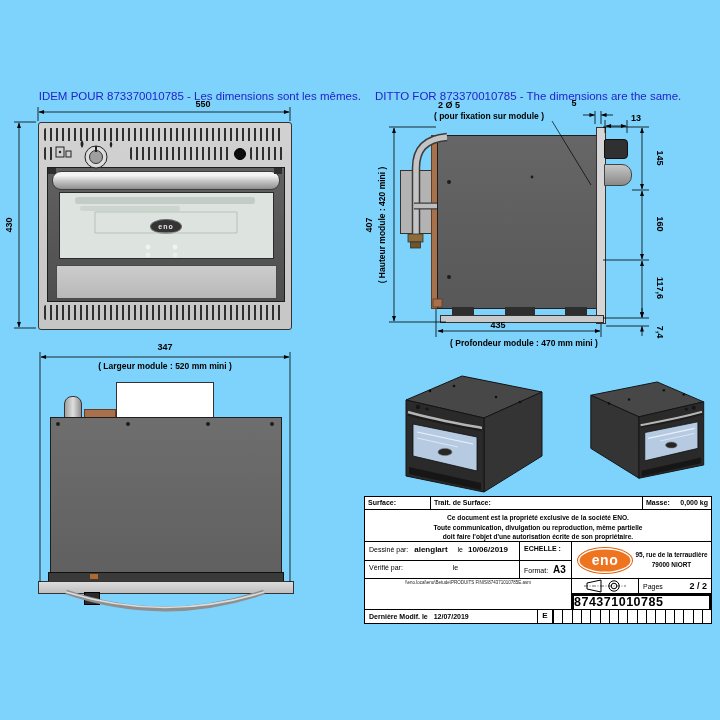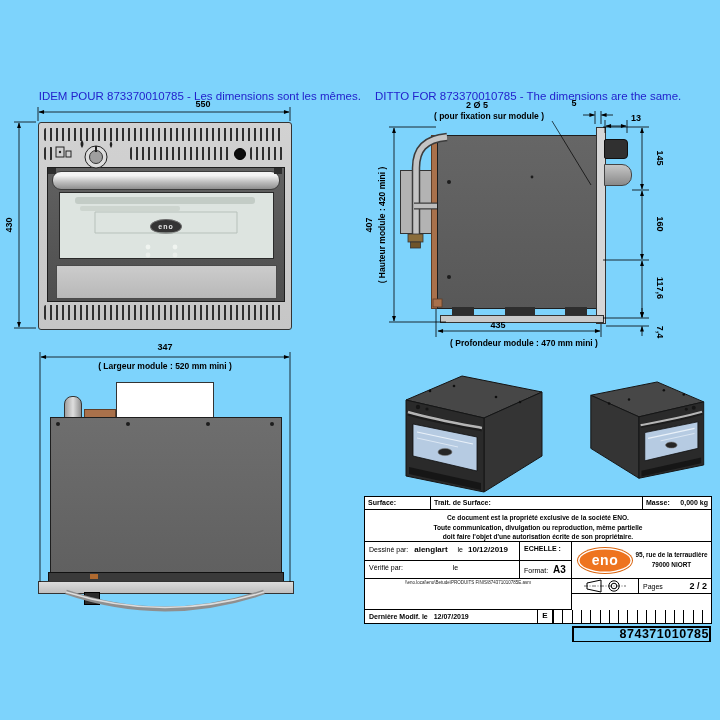--- a/index.html
+++ b/index.html
@@ -80,21 +80,21 @@
   .tb-address{flex:1;text-align:center;font-size:6.4px;font-weight:bold;line-height:10px;}
   .tb-title{left:0;top:82px;width:207px;height:31px;border-right:1px solid #000;border-bottom:1px solid #000;text-align:center;}
   .tb-title .l1{font-size:11px;font-weight:bold;margin-top:2px;}
   .tb-title .l2{font-size:11px;font-weight:bold;}
   .tb-title .path{font-size:4.5px;color:#222;margin-top:1px;}
   .tb-proj{left:207px;top:82px;width:67px;height:15px;border-right:1px solid #000;border-bottom:1px solid #000;
            display:flex;align-items:center;justify-content:center;}
   .tb-pages{left:274px;top:82px;width:72px;height:15px;border-bottom:1px solid #000;padding:2px 4px;display:flex;justify-content:space-between;align-items:center;}
   .tb-pages .pv{font-weight:bold;font-size:9px;}
   .tb-part{left:207px;top:97px;width:139px;height:16px;border:2px solid #000;box-sizing:border-box;
-           border-bottom:1px solid #000;text-align:right;font-weight:bold;font-size:12.5px;line-height:13px;letter-spacing:.5px;margin-top:32px;}
+           border-bottom:1px solid #000;text-align:left;font-weight:bold;font-size:12.5px;line-height:13px;letter-spacing:.5px;}
   .tb-modif{left:0;top:113px;width:173px;height:13px;border-right:1px solid #000;padding:3px 4px;font-weight:bold;}
   .tb-rev{left:173px;top:113px;width:15px;height:13px;border-right:1px solid #000;text-align:center;font-weight:bold;font-size:8px;line-height:12px;}
   .tb-revgrid{left:188px;top:113px;width:158px;height:13px;
               background-image:repeating-linear-gradient(90deg,#000 0,#000 1px,transparent 1px,transparent 9.3px);}
 </style>
 </head>
 <body>
 
 <div id="sheet">
 
@@ -222,21 +222,21 @@
         <circle cx="128" cy="424" r="2" fill="#1d1d1d"></circle>
       <circle cx="208" cy="424" r="2" fill="#1d1d1d"></circle>
         <circle cx="272" cy="424" r="2" fill="#1d1d1d"></circle>
       <path d="M66,592 Q165,626 264,592" stroke="#8f8f8f" stroke-width="5" fill="none"></path>
       <path d="M66,592 Q165,623 264,592" stroke="#dddddd" stroke-width="1.5" fill="none"></path>
     </g>
   </svg>
 
   <div class="hlabel" style="left:164px;top:104px;margin-left:39px;">550</div>
   <div class="vlabel" style="left:9px;top:225px;">430</div>
-  <div class="hlabel" style="left:477px;top:105px;">2 Ø 5</div>
+  <div class="hlabel" style="left:449px;top:105px;">2 Ø 5</div>
   <div class="hlabel dimnote" style="left:489px;top:116px;">( pour fixation sur module )</div>
   <div class="hlabel" style="left:574px;top:103px;">5</div>
   <div class="hlabel" style="left:636px;top:118px;">13</div>
   <div class="vlabelcw" style="left:660px;top:158px;">145</div>
   <div class="vlabelcw" style="left:660px;top:224px;">160</div>
   <div class="vlabelcw" style="left:660px;top:288px;">117,6</div>
   <div class="vlabelcw" style="left:660px;top:332px;">7,4</div>
   <div class="vlabel" style="left:369px;top:225px;">407</div>
   <div class="vlabel dimnote" style="left:382px;top:225px;">( Hauteur module : 420 mini )</div>
   <div class="hlabel" style="left:498px;top:325px;">435</div>
@@ -301,21 +301,21 @@
     </div>
     <div class="cell tb-notice">
       <div>Ce document est la propriété exclusive de la société ENO.</div>
       <div>Toute communication, divulgation ou reproduction, même partielle</div>
       <div>doit faire l'objet d'une autorisation écrite de son propriétaire.</div>
     </div>
     <div class="cell tb-drawn">
       <span>Dessiné par:</span>
       <b style="font-size:8px;padding:0 8px 0 4px;">alenglart</b>
       <span>le</span>
-      <b style="font-size:8px;padding-left:3px;">10/12/2019</b>
+      <b style="font-size:8px;padding-left:3px;">10/06/2019</b>
     </div>
     <div class="cell tb-checked">
       <span>Vérifié par:</span>
       <span style="padding-left:48px;">le</span>
     </div>
     <div class="cell tb-scale">ECHELLE :</div>
     <div class="cell tb-format">
       <span>Format:</span>
       <b style="font-size:10px;padding-left:3px;">A3</b>
     </div>

